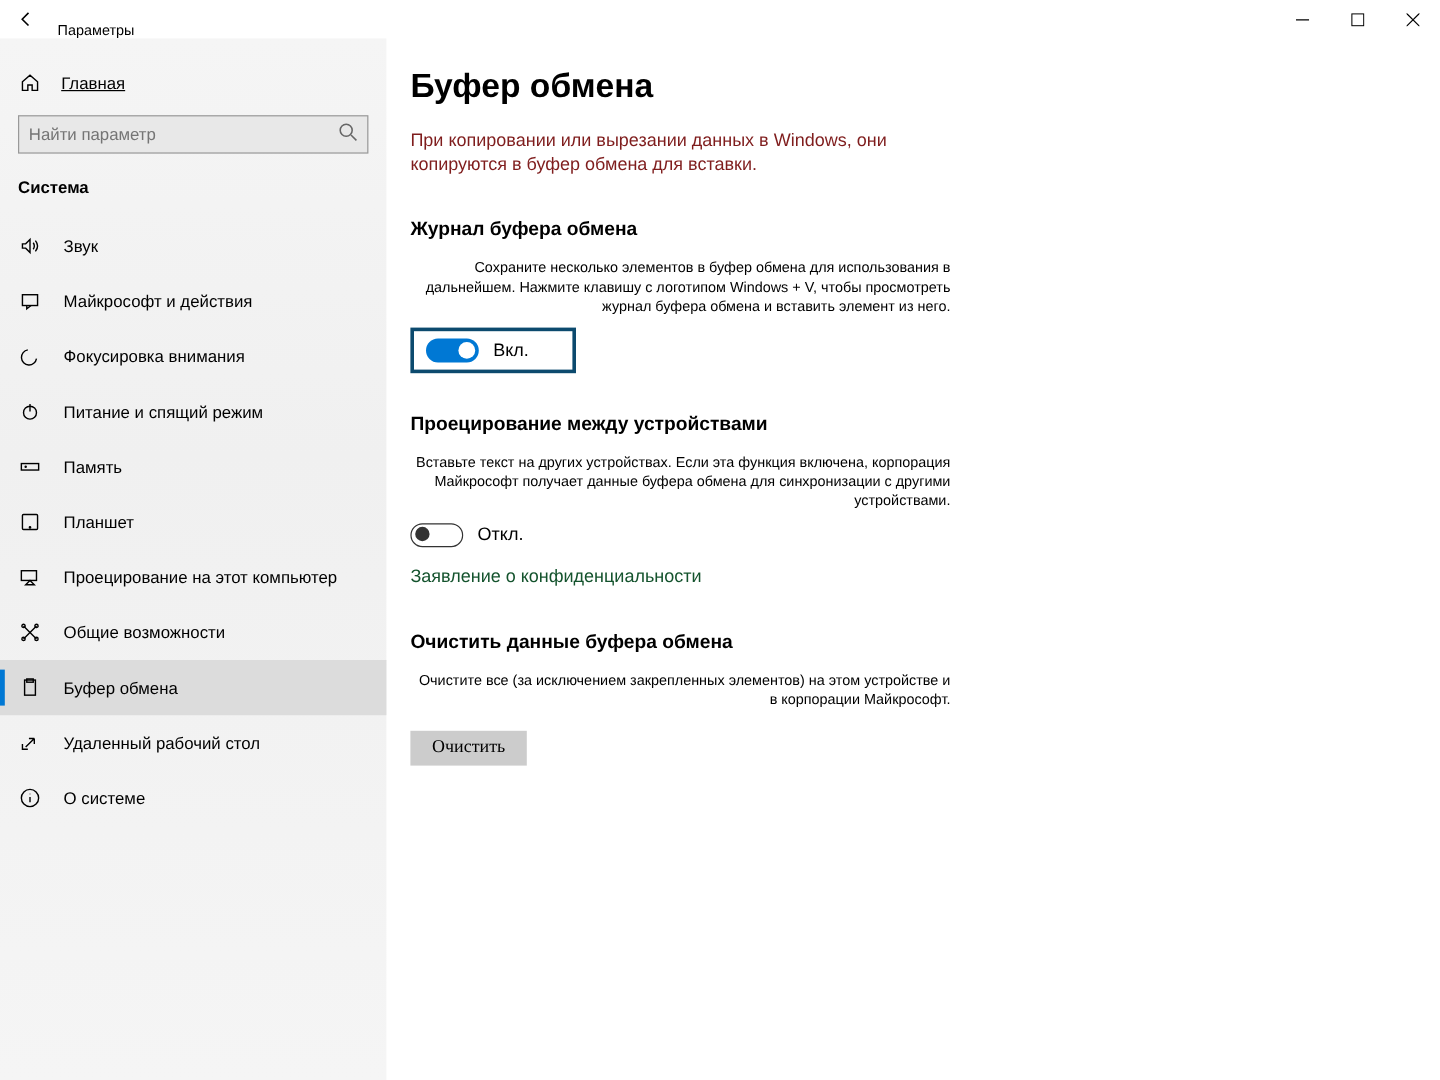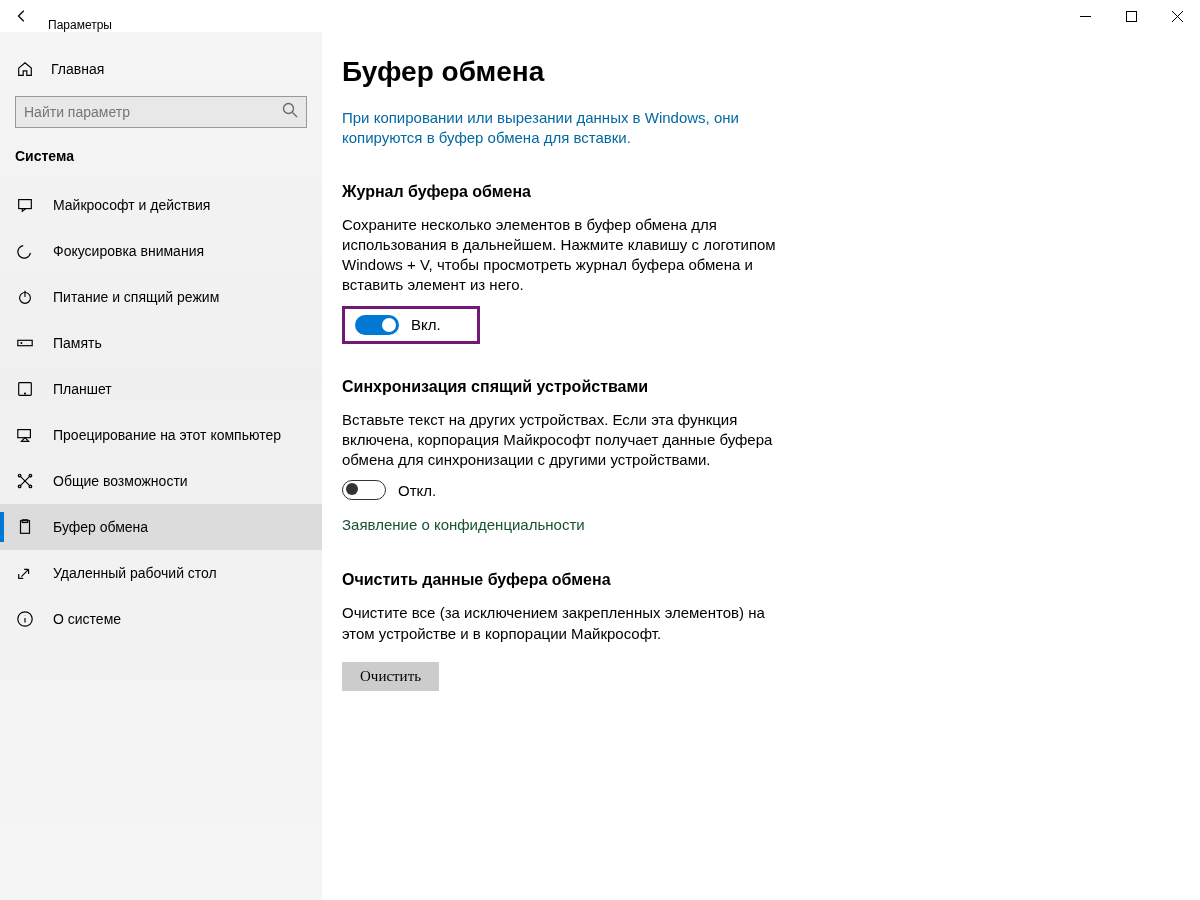--- a/index.html
+++ b/index.html
@@ -10,55 +10,55 @@
   .back-btn svg { width:14px; height:14px; stroke:#000; }
   .title-text { font-size: 12px; margin-left: 4px; }
   .win-controls { margin-left:auto; display:flex; }
   .win-btn { width:46px; height:32px; display:flex; align-items:center; justify-content:center; }
   .win-btn svg { width:11px; height:11px; stroke:#000; fill:none; stroke-width:1; }
 
   .body-wrap { display:flex; height: calc(900px - 32px); }
 
   
   .sidebar { width: 322px; background: linear-gradient(180deg, #f5f5f5 0%, #f0f0f0 40%, #f5f5f5 100%); padding-top: 20px; }
-  .home-row { display:flex; align-items:center; padding: 8px 15px 8px 15px; margin-bottom: 10px; }
+  .home-row { display:flex; align-items:center; padding: 8px 15px 8px 15px; margin-bottom: 10px; text-decoration: underline; }
   .home-row .icon { width:20px; display:flex; justify-content:center; }
   .home-row .lbl { font-size:14px; margin-left:16px; }
 
   .search-box { margin: 0 15px 16px 15px; height: 32px; border:1px solid #999; background:#e8e8e8; display:flex; align-items:center; padding:0 8px; }
   .search-box input { flex:1; border:none; background:transparent; font-size:14px; outline:none; color:#000000; }
   .search-box .sicon { color:#555; }
 
   .section-heading { font-size:14px; font-weight:600; padding: 4px 15px 18px 15px; }
 
   .nav { list-style:none; }
   .nav li { display:flex; align-items:center; height:46px; padding-left:15px; position:relative; }
   .nav li .icon { width:20px; height:20px; display:flex; align-items:center; justify-content:center; }
   .nav li .lbl { font-size:14px; margin-left:18px; }
   .nav li.active { background:#dcdcdc; }
   .nav li.active::before { content:""; position:absolute; left:0; top:8px; bottom:8px; width:4px; background:#0078d4; }
   .nav svg { stroke:#000; fill:none; stroke-width:1.3; }
 
   
   .main { flex:1; padding: 24px 24px 24px 20px; overflow:auto; }
   .page-title { font-size:28px; font-weight:600; margin-bottom:20px; }
-  .desc { font-size:15px; color:#0369a1; max-width:440px; line-height:1.35; margin-bottom:34px; }
+  .desc { font-size:15px; color:#7f1d1d; max-width:440px; line-height:1.35; margin-bottom:34px; }
 
   .section-title { font-size:16px; font-weight:600; margin-bottom:14px; }
-  .section-desc { font-size:15px; max-width:450px; line-height:1.35; margin-bottom:10px; }
+  .section-desc { font-size:12px; max-width:450px; line-height:1.35; margin-bottom:10px;text-align:right; }
 
   .toggle-row { display:flex; align-items:center; gap:12px; margin-bottom:34px; }
   .toggle { width:44px; height:20px; border-radius:20px; position:relative; }
   .toggle.on { background:#0078d4; }
   .toggle.on .knob { position:absolute; right:3px; top:3px; width:14px; height:14px; border-radius:50%; background:#fff; }
   .toggle.off { background:#fff; border:1.5px solid #333; }
   .toggle.off .knob { position:absolute; left:3px; top:2px; width:12px; height:12px; border-radius:50%; background:#333; }
   .toggle-label { font-size:15px; }
 
-  .highlight-box { border:3px solid #701a75; padding:6px 36px 6px 10px; display:inline-flex; align-items:center; gap:12px; margin-bottom:34px; }
+  .highlight-box { border:3px solid #0c4a6e; padding:6px 36px 6px 10px; display:inline-flex; align-items:center; gap:12px; margin-bottom:34px; }
 
   .link { color:#14532d; font-size:15px; display:inline-block; margin-bottom:38px; text-decoration:none; }
 
   .btn { background:#ccc; border:none; font-size:15px; padding:6px 18px;font-family:Liberation Serif, serif; }
 </style>
 </head>
 <body>
 
 <div class="titlebar">
   <div class="back-btn">
@@ -107,20 +107,30 @@
           </svg>
       </span>
     </div>
 
     <div class="section-heading">Система</div>
 
     <ul class="nav">
       <li>
         <span class="icon">
             <svg width="18" height="18" viewBox="0 0 20 20">
+              <path d="M3 8 H6 L10 4 V16 L6 12 H3 Z"></path>
+              <path d="M13 7 Q15 10 13 13"></path>
+              <path d="M15 5 Q19 10 15 15"></path>
+            </svg>
+          </span>
+        <span class="lbl">Звук</span>
+      </li>
+      <li>
+        <span class="icon">
+            <svg width="18" height="18" viewBox="0 0 20 20">
               <rect x="3" y="4" width="14" height="10"></rect>
               <path d="M7 14 L7 17 L11 14"></path>
             </svg>
           </span>
         <span class="lbl">Майкрософт и действия</span>
       </li>
       <li>
         <span class="icon">
             <svg width="18" height="18" viewBox="0 0 20 20">
               <path d="M16 12 A7 7 0 1 1 8 4"></path>
@@ -212,21 +222,21 @@
 
     <h2 class="section-title">Журнал буфера обмена</h2>
     <p class="section-desc">Сохраните несколько элементов в буфер обмена для использования в дальнейшем. Нажмите клавишу с логотипом Windows + V, чтобы просмотреть журнал буфера обмена и вставить элемент из него.</p>
     <div class="highlight-box">
       <div class="toggle on">
           <div class="knob"></div>
         </div>
       <span class="toggle-label">Вкл.</span>
     </div>
 
-    <h2 class="section-title">Синхронизация спящий устройствами</h2>
+    <h2 class="section-title">Проецирование между устройствами</h2>
     <p class="section-desc">Вставьте текст на других устройствах. Если эта функция включена, корпорация Майкрософт получает данные буфера обмена для синхронизации с другими устройствами.</p>
     <div class="toggle-row" style="margin-bottom:16px;">
       <div class="toggle off">
           <div class="knob"></div>
         </div>
       <span class="toggle-label">Откл.</span>
     </div>
     <a href="#" class="link">Заявление о конфиденциальности</a>
 
     <h2 class="section-title">Очистить данные буфера обмена</h2>

